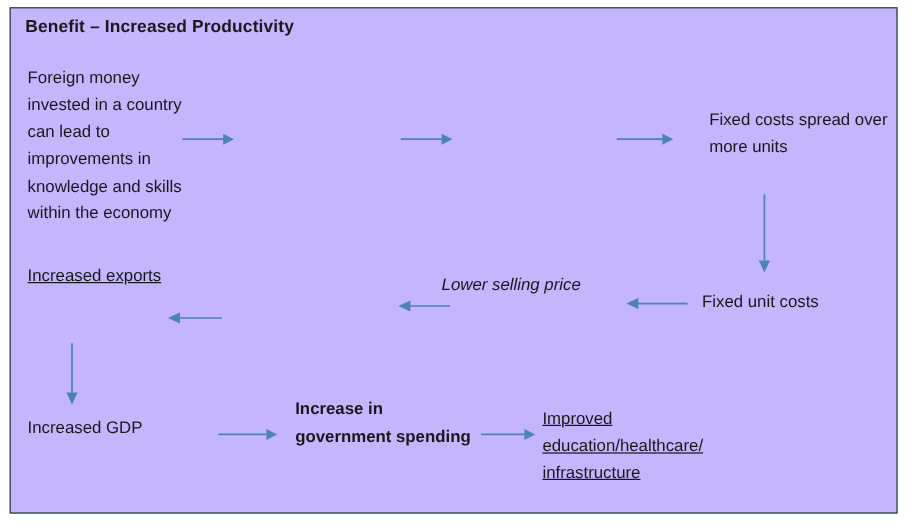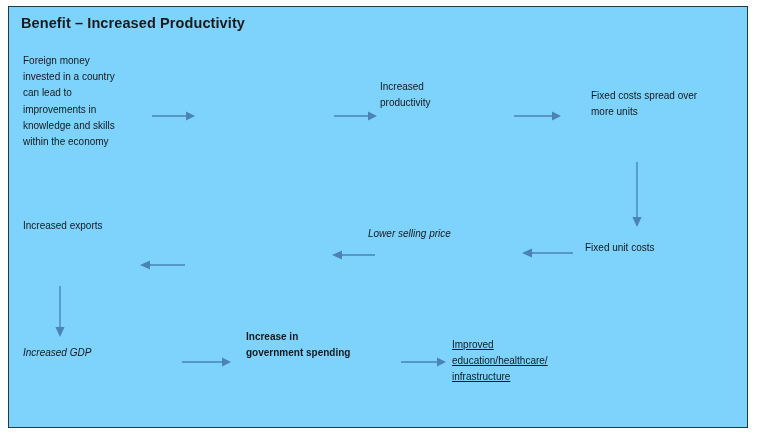--- a/index.html
+++ b/index.html
@@ -14,35 +14,35 @@
     overflow: hidden;
   }
   #diagram-frame {
     position: absolute;
     left: 8px;
     top: 6px;
     width: 740px;
     height: 422px;
     border: 1px solid #1f3b3d;
     box-sizing: border-box;
-    background: #7dd3fc;
+    background: #c4b5fd;
   }
   .title {
     position: absolute;
     left: 12px;
     top: 8px;
     font-size: 14.5px;
     font-weight: bold;
     color: #1a1a1a;
     letter-spacing: 0.1px;
     white-space: nowrap;
   }
   .node {
     position: absolute;
-    font-size: 10px;
+    font-size: 14px;
     line-height: 1.62;
     color: #17181a;
     white-space: pre-line;
   }
   .arrow {
     position: absolute;
   }
   .arrow svg {
     display: block;
     overflow: visible;
@@ -56,34 +56,32 @@
   <div class="title">Benefit – Increased Productivity</div>
 
   <div class="node" style="left:14px; top:46px; width:170px;">Foreign money
 invested in a country
 can lead to
 improvements in
 knowledge and skills
 within the economy</div>
 
 
-  <div class="node" style="left:371px; top:72px; width:120px;">Increased
-productivity</div>
 
   <div class="node" style="left:562px; top:81px; width:160px;margin-left:20px;">Fixed costs spread over
 more units</div>
 
   <div class="node" style="left:576px; top:233px; width:150px;">Fixed unit costs</div>
 
   <div class="node" style="left:359px; top:219px; width:140px;font-style:italic;">Lower selling price</div>
 
 
-  <div class="node" style="left:14px; top:211px; width:160px;">Increased exports</div>
+  <div class="node" style="left:14px; top:211px; width:160px;text-decoration:underline;">Increased exports</div>
 
-  <div class="node" style="left:14px; top:338px; width:140px;font-style:italic;">Increased GDP</div>
+  <div class="node" style="left:14px; top:338px; width:140px;">Increased GDP</div>
 
   <div class="node" style="left:237px; top:322px; width:150px;font-weight:bold;">Increase in
 government spending</div>
 
   <div class="node" style="left:443px; top:330px; width:172px;text-decoration:underline;">Improved
 education/healthcare/
 infrastructure</div>
 
   <div class="arrow" style="left:143px; top:102px;">
     <svg width="44" height="14" viewBox="0 0 44 14">

